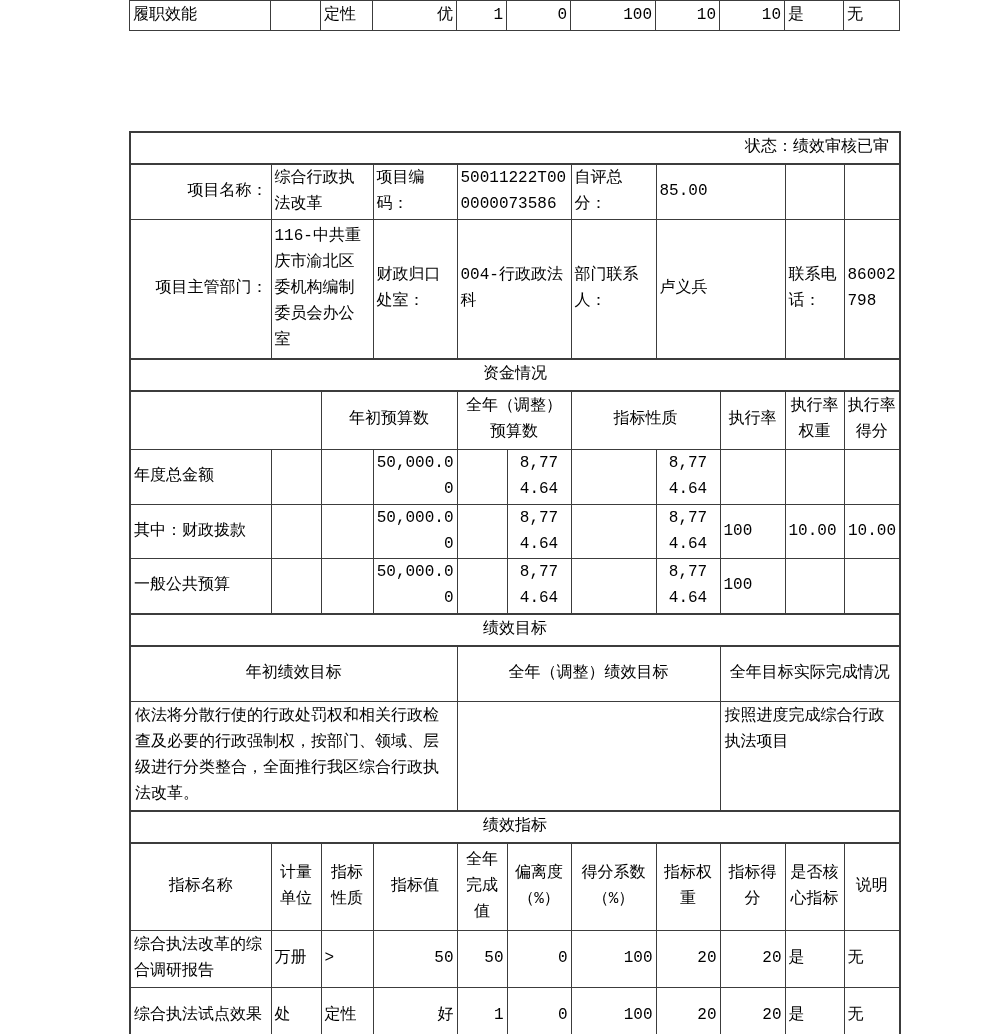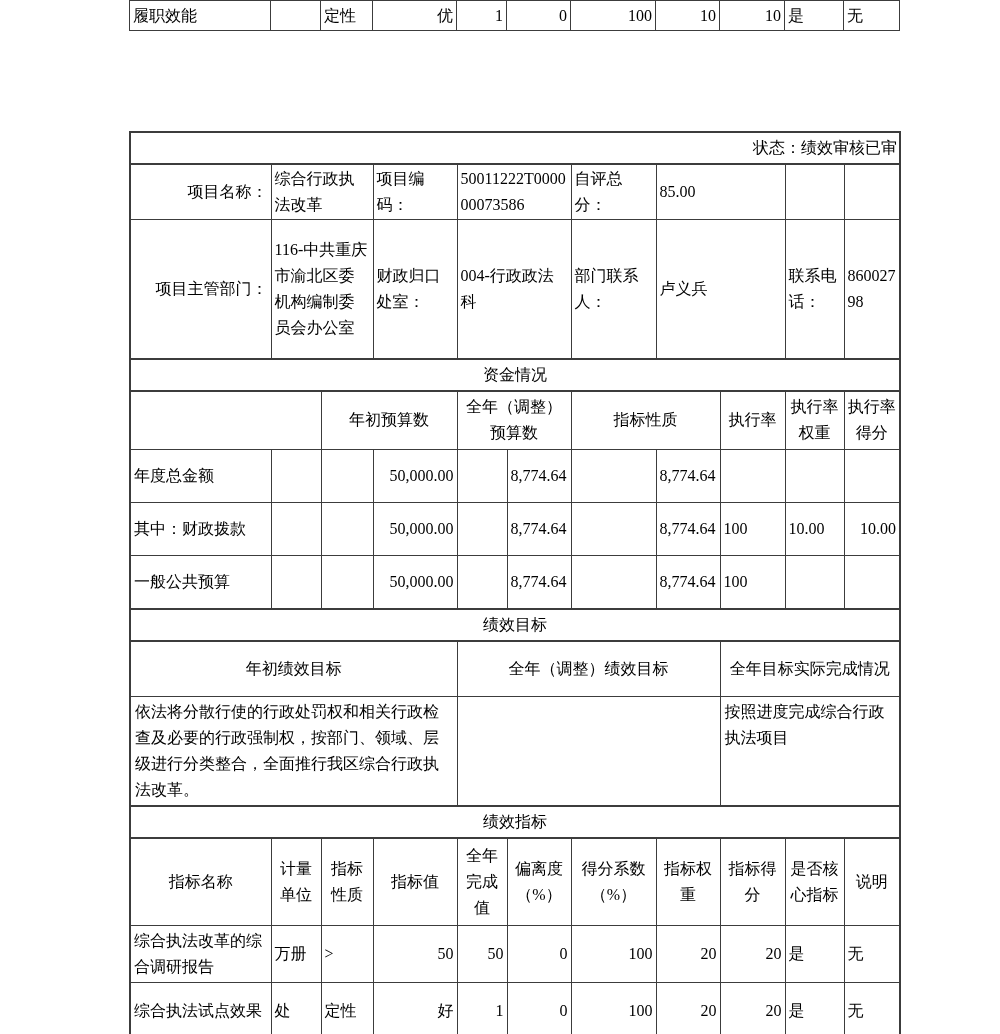--- a/index.html
+++ b/index.html
@@ -1,46 +1,46 @@
 <!DOCTYPE html>
 <html><head>
 <meta charset="utf-8">
 <style>
   html,body{margin:0;padding:0;background:#fff;}
   .page{
     position:relative;width:920px;height:1034px;background:#fff;overflow:hidden;
-    color:#000;font-family:Liberation Serif, serif;
+    color:#000;font-family:Liberation Mono, monospace;
   }
   table.grid{border-collapse:collapse;table-layout:fixed;width:771px;}
   table.grid td{
     border:1px solid #3c3c3c;font-size:16px;line-height:1.62;
     padding:1px 3px;vertical-align:middle;word-break:break-all;overflow:hidden;
   }
   .top-table{position:absolute;left:129px;top:0;}
   .top-table td{border-top:none;height:27px;border-bottom:2px solid #3c3c3c;}
   .page-title{
     position:absolute;left:129px;top:80px;width:771px;text-align:center;
     font-size:29px;font-weight:bold;letter-spacing:1px;
   }
   .main-table{position:absolute;left:129px;top:131px;border:2px solid #3c3c3c;}
-  tr.status td{height:28px;text-align:right;border-bottom:2px solid #3c3c3c;padding-right:2px;}
+  tr.status td{height:28px;text-align:right;border-bottom:2px solid #3c3c3c;padding-right:10px;}
   tr.p1 td{height:50px;}
   tr.p2 td{height:136px;}
   tr.sec td{height:28px;text-align:center;border-top:2px solid #3c3c3c;border-bottom:2px solid #3c3c3c;}
   tr.fhead td{height:55px;text-align:center;}
   tr.frow td{height:50px;}
   tr.ghead td{height:52px;text-align:center;}
   tr.gbody td{height:104px;vertical-align:top;text-align:left;padding:2px 8px 2px 4px;}
   tr.ihead td{height:84px;text-align:center;}
   tr.irow td{height:54px;}
   td.lbl{}
   td.lblw{text-align:right;padding-left:48px;}
   td.rgt{text-align:right;}
   td.lft{text-align:left;}
-  td.wrapnum{padding-right:7px;text-align:left;margin-left:24px;}
+  td.wrapnum{padding-right:7px;text-align:center;margin-left:24px;}
   td.code{padding-right:14px;}
 </style>
 </head>
 <body>
 
 <div class="page">
 
   <table class="grid top-table">
     <colgroup>
       <col style="width:141px">

